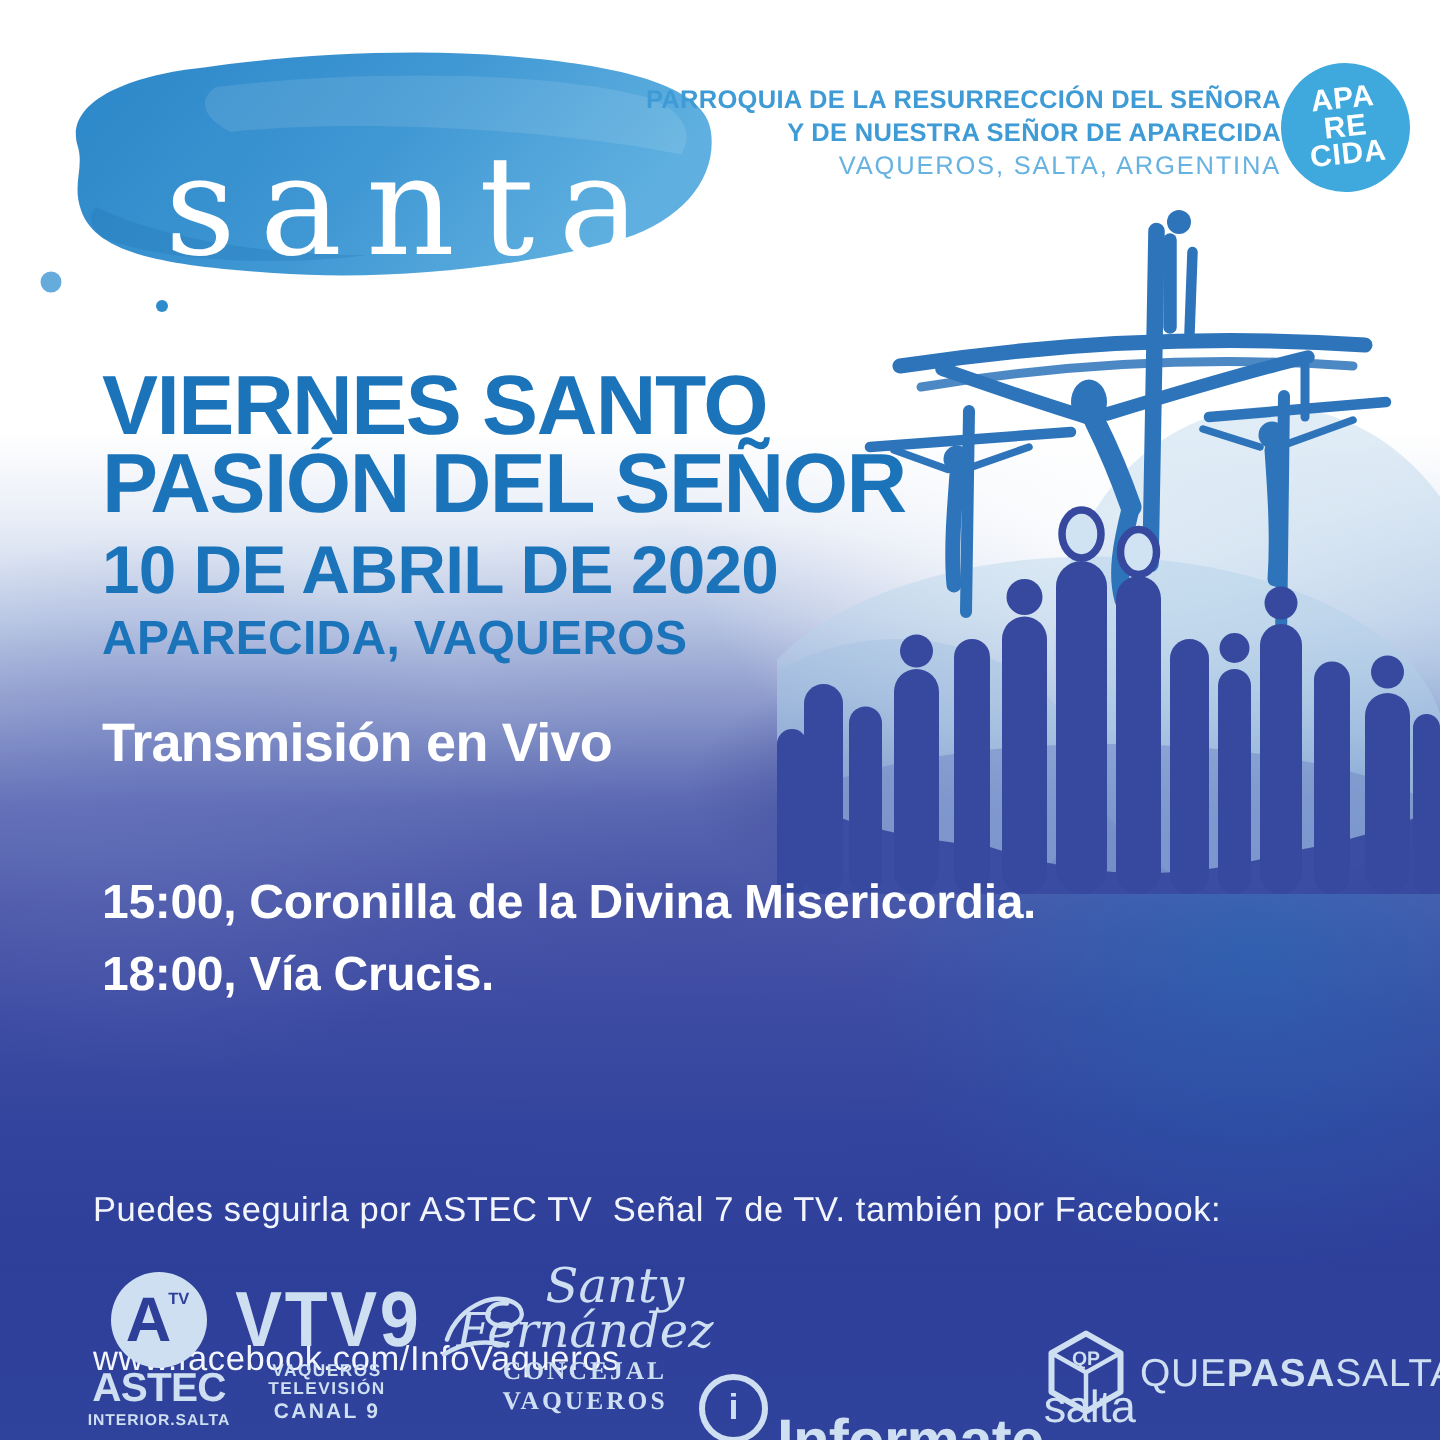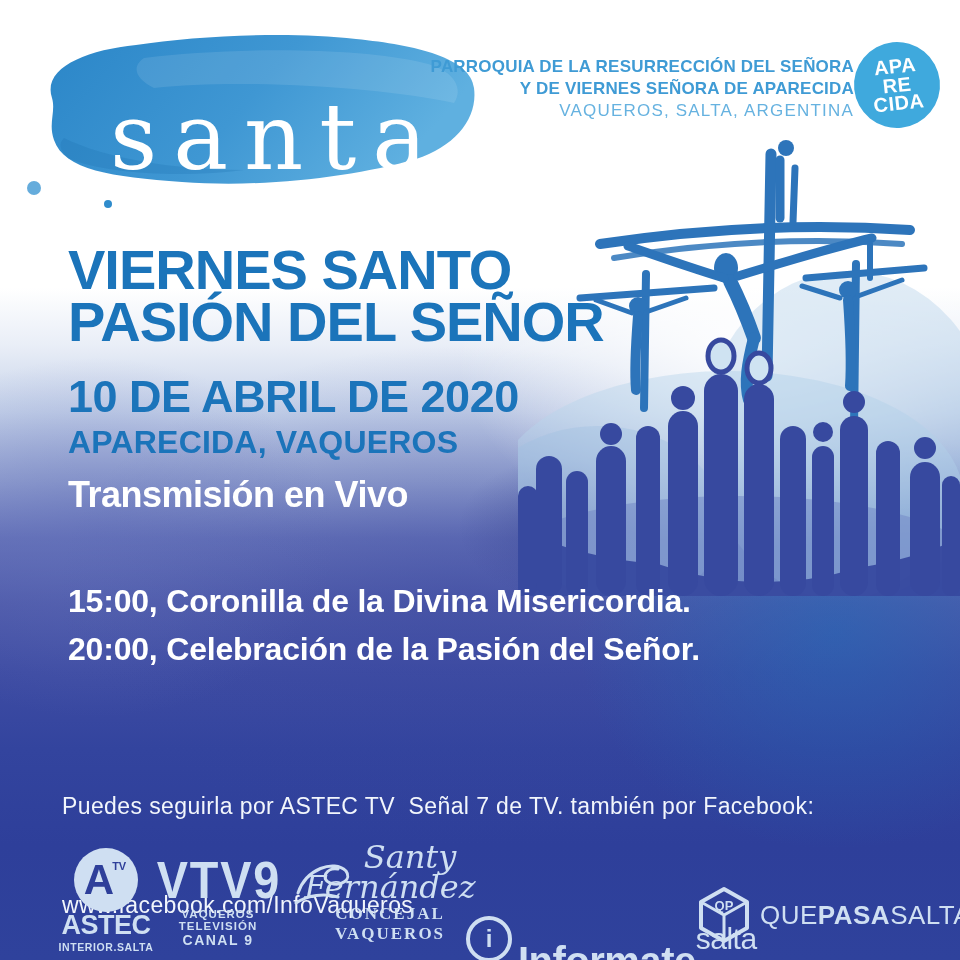--- a/index.html
+++ b/index.html
@@ -33,21 +33,21 @@
     background:var(--badge_blue,#3fa9dd);color:#fff;display:flex;align-items:center;justify-content:center;
     transform:rotate(-6deg);text-align:center;}
   .badge-inner{font-weight:bold;font-size:20px;line-height:.92;letter-spacing:.5px;}
 
   
   .art{left:518px;top:126px;width:442px;height:470px;}
 
   
   .event{left:68px;top:244px;color:var(--title_blue,#1b74ba);}
   .ev-t1,.ev-t2{font-size:56px;font-weight:bold;letter-spacing:-1px;line-height:.93;}
-  .ev-date{font-size:45px;font-weight:bold;letter-spacing:-.5px;margin-top:26px;line-height:1;}
+  .ev-date{font-size:45px;font-weight:bold;letter-spacing:-.5px;margin-top:9px;line-height:1;}
   .ev-loc{font-size:32px;font-weight:bold;letter-spacing:.2px;margin-top:7px;line-height:1;}
 
   
   .broadcast{left:68px;top:478px;color:#fff;font-weight:bold;font-size:36px;line-height:.95;letter-spacing:-.5px;}
   .broadcast div{margin-bottom:3px;}
 
   
   .schedule{left:68px;top:579px;color:#fff;font-weight:bold;font-size:32px;
     list-style:none;margin:0;padding:0;letter-spacing:-.2px;}
   .schedule li{height:48px;line-height:44px;}
@@ -168,21 +168,21 @@
       <circle cx="84" cy="186" r="4" fill="#2f8ccc"></circle>
       <circle cx="10" cy="170" r="7" fill="#3f97d3" opacity=".8"></circle>
     </svg>
     <div class="brand-text">
       <div class="brand-l2">santa</div>
     </div>
   </div>
 
   <div class="abs parish">
     <div class="parish-l1">PARROQUIA DE LA RESURRECCIÓN DEL SEÑORA</div>
-    <div class="parish-l2">Y DE VIERNES SEÑORA DE APARECIDA</div>
+    <div class="parish-l2">Y DE NUESTRA SEÑOR DE APARECIDA</div>
     <div class="parish-l3">VAQUEROS, SALTA, ARGENTINA</div>
   </div>
   <div class="abs badge">
     <div class="badge-inner">
       <div>APA</div>
       <div>RE</div>
       <div>CIDA</div>
     </div>
   </div>
 
@@ -192,21 +192,21 @@
     <div class="ev-date">10 DE ABRIL DE 2020</div>
     <div class="ev-loc">APARECIDA, VAQUEROS</div>
   </div>
 
   <div class="abs broadcast">
     <div>Transmisión en Vivo</div>
   </div>
 
   <ul class="abs schedule">
     <li>15:00, Coronilla de la Divina Misericordia.</li>
-    <li>20:00, Celebración de la Pasión del Señor.</li>
+    <li>18:00, Vía Crucis.</li>
   </ul>
 
   <div class="abs follow">
     <div>Puedes seguirla por ASTEC TV  Señal 7 de TV. también por Facebook:</div>
     <div>www.facebook.com/InfoVaqueros</div>
   </div>
 
   <div class="abs sp astec">
     <div class="astec-circle">
       <span class="astec-a">A</span>

